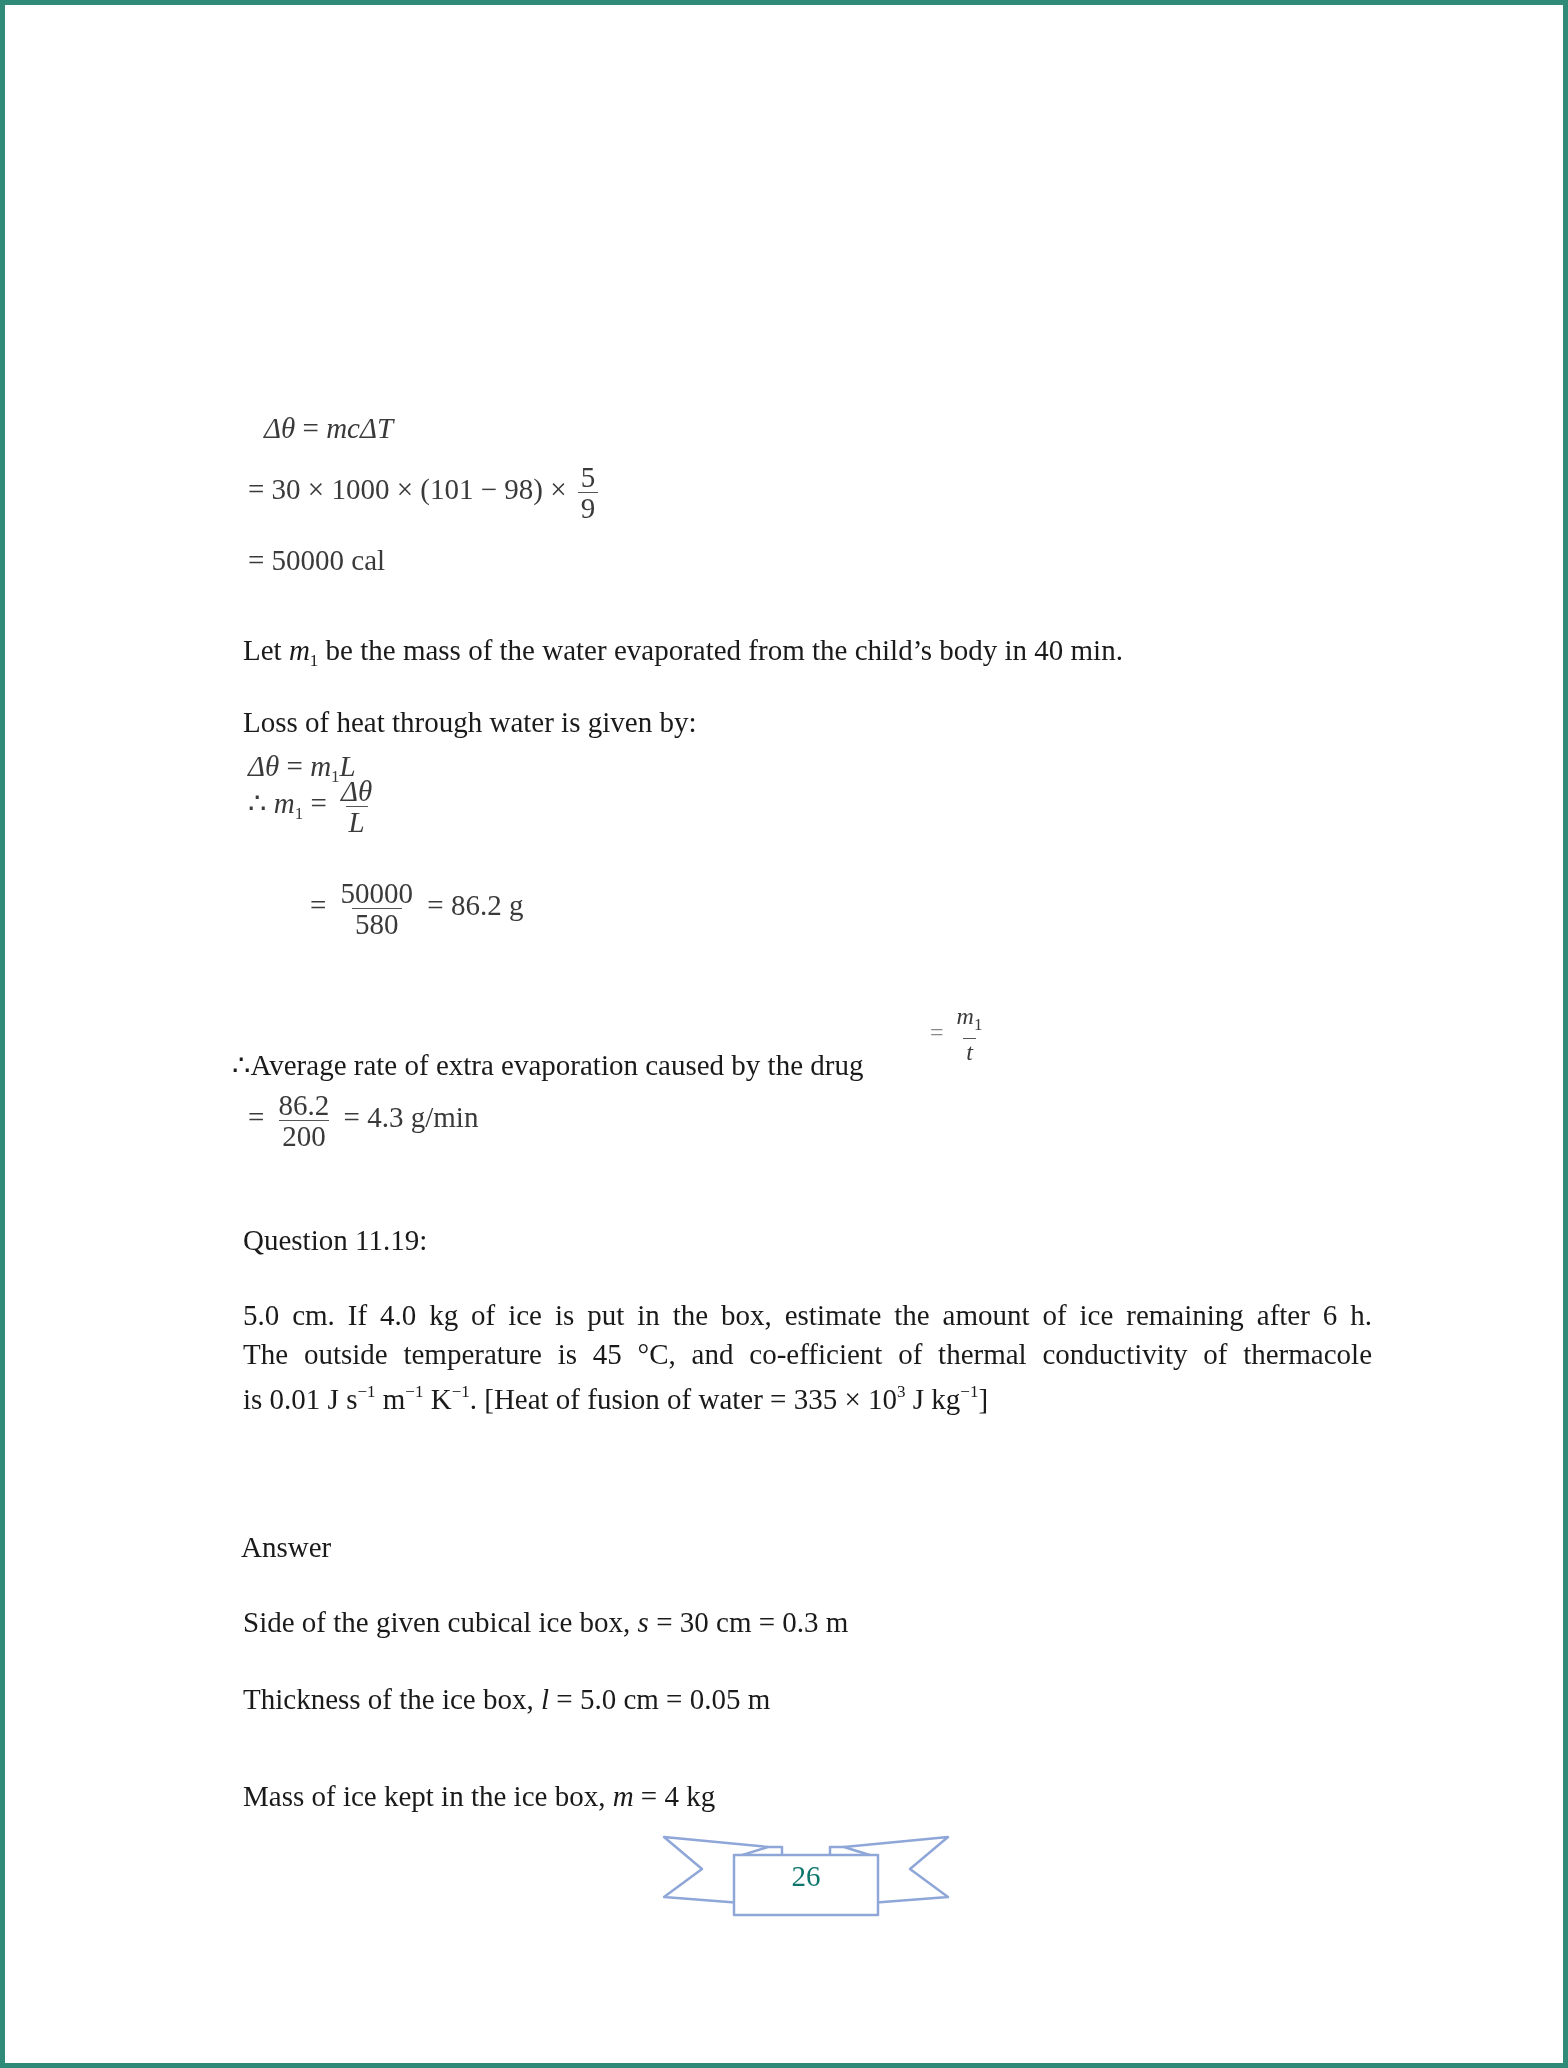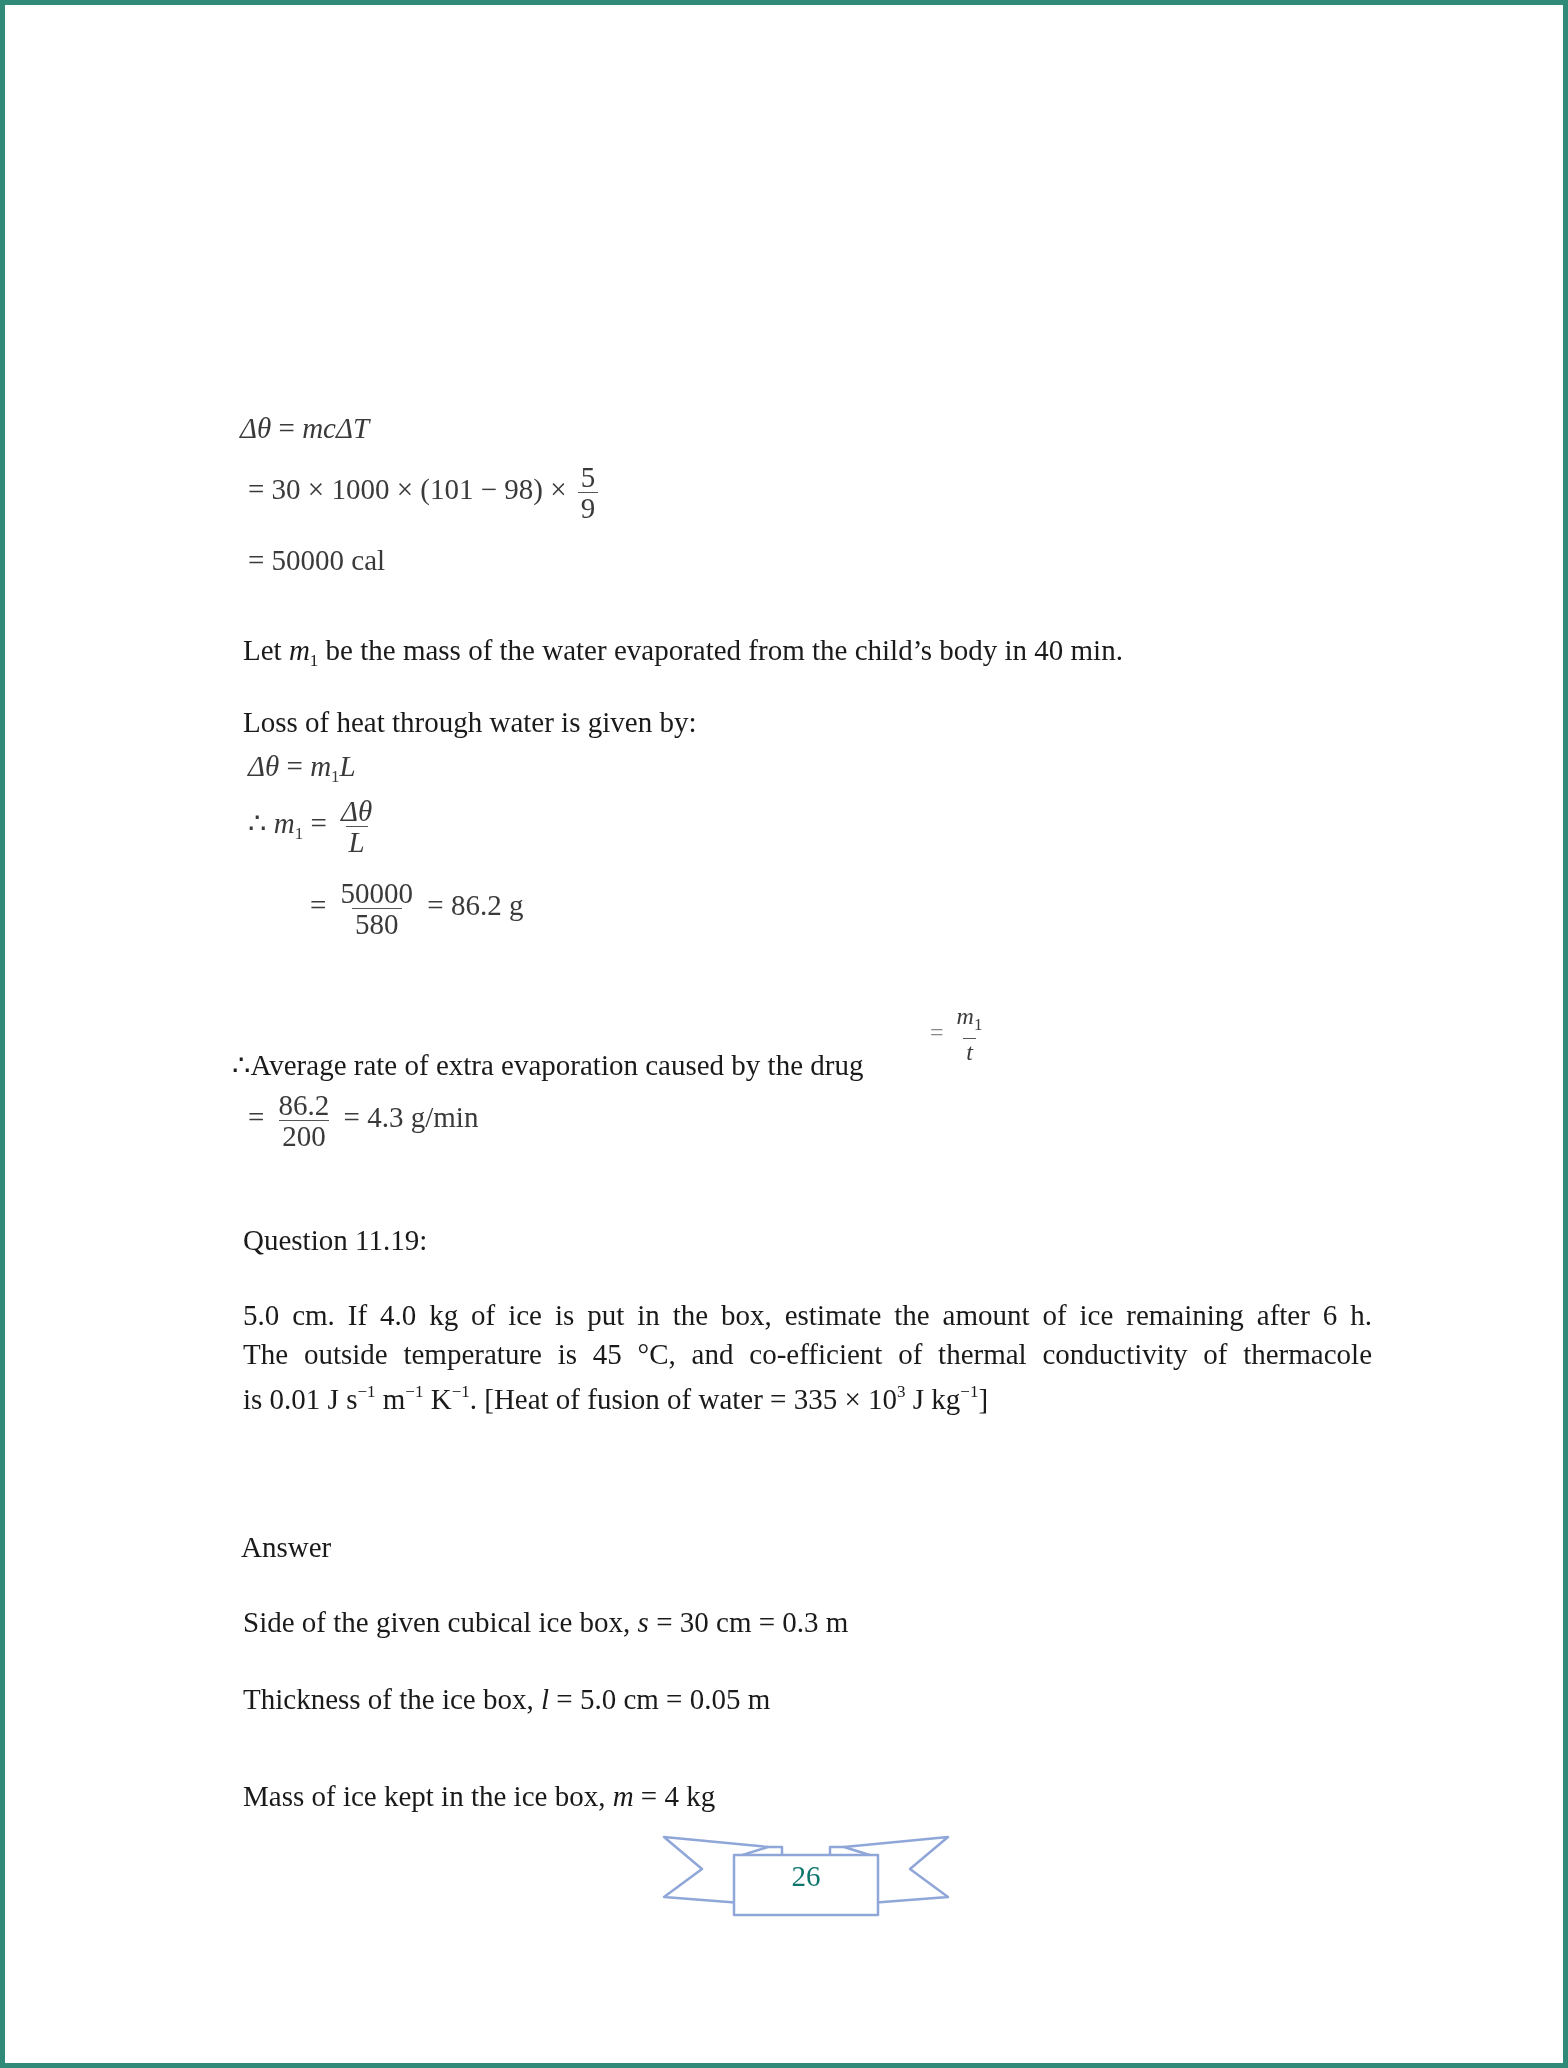--- a/index.html
+++ b/index.html
@@ -28,21 +28,21 @@
     font-family: "Liberation Serif", "DejaVu Serif", serif; font-size: 29px; color: #0f766e;
   }
   .sm-frac { font-size: 24px; }
   .sm-frac .num, .sm-frac .den { line-height: 27px; }
 </style>
 </head>
 <body>
 
 <div class="page-frame"></div>
 
-<div class="abs math" style="left:240px; top:412px;">
+<div class="abs math" style="left:264px; top:412px;">
   <span class="it">Δθ</span>
   <span>=</span>
   <span class="it">mcΔT</span>
 </div>
 
 <div class="abs math" style="left:248px; top:462px;">
   <span>= 30 × 1000 × (101 − 98) ×</span>
   <span class="frac">
     <span class="num">5</span>
     <span class="den">9</span>
@@ -56,21 +56,21 @@
 </div>
 
 <div class="abs serif txt" style="left:243px; top:706px;">Loss of heat through water is given by:</div>
 
 <div class="abs math" style="left:248px; top:750px;">
   <span class="it">Δθ</span>
   <span>=</span>
   <span class="it">m</span><span class="sub">1</span><span class="it">L</span>
 </div>
 
-<div class="abs math" style="left:248px; top:796px;">
+<div class="abs math" style="left:248px; top:776px;">
   <span>∴</span>
   <span class="it">m</span><span class="sub">1</span>
   <span>=</span>
   <span class="frac">
     <span class="num it">Δθ</span>
     <span class="den it">L</span>
   </span>
 </div>
 
 <div class="abs math" style="left:310px; top:878px;">

